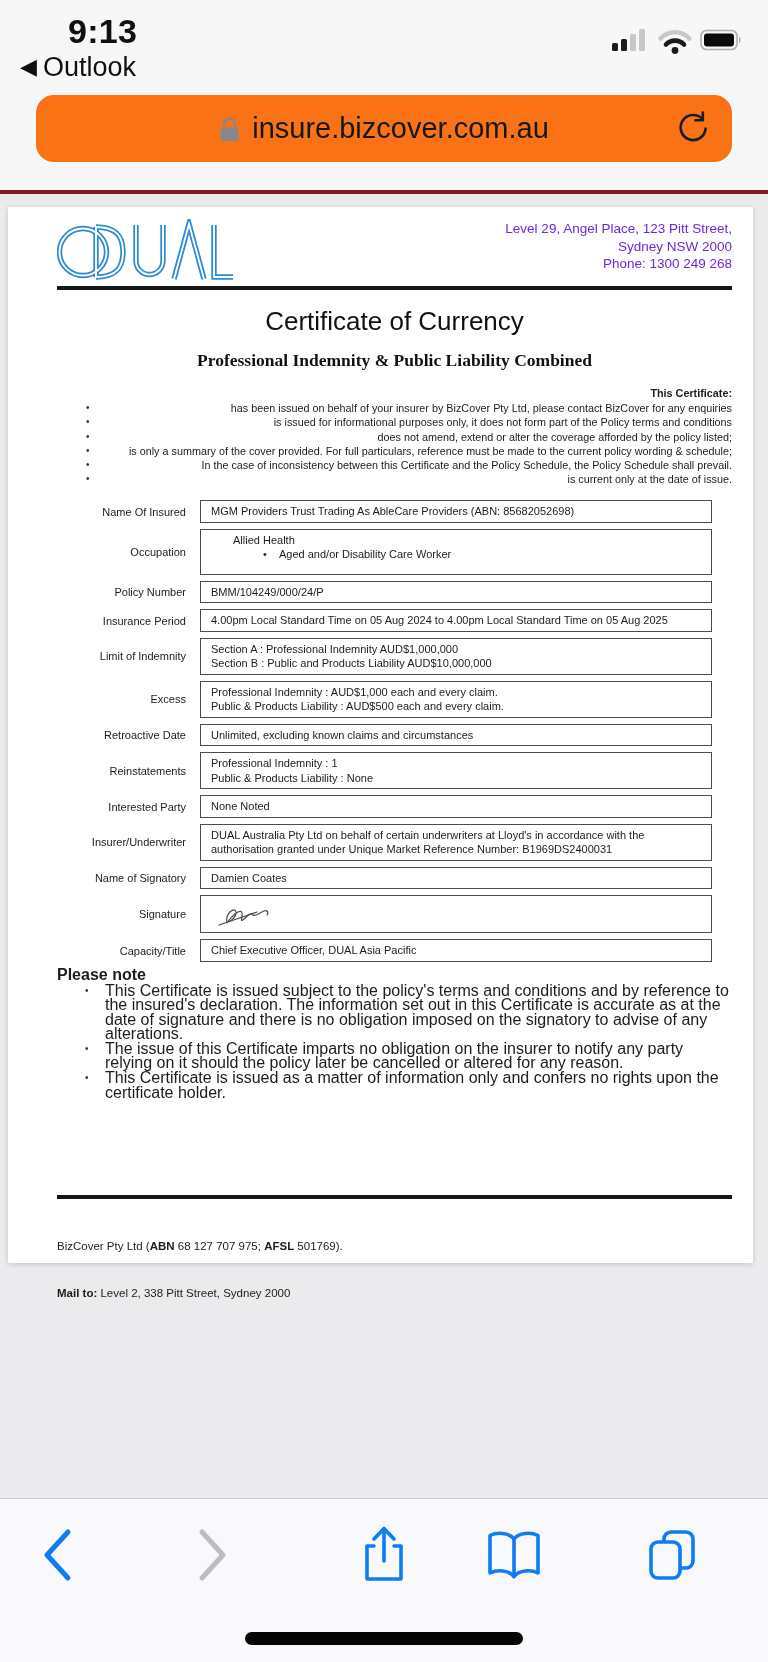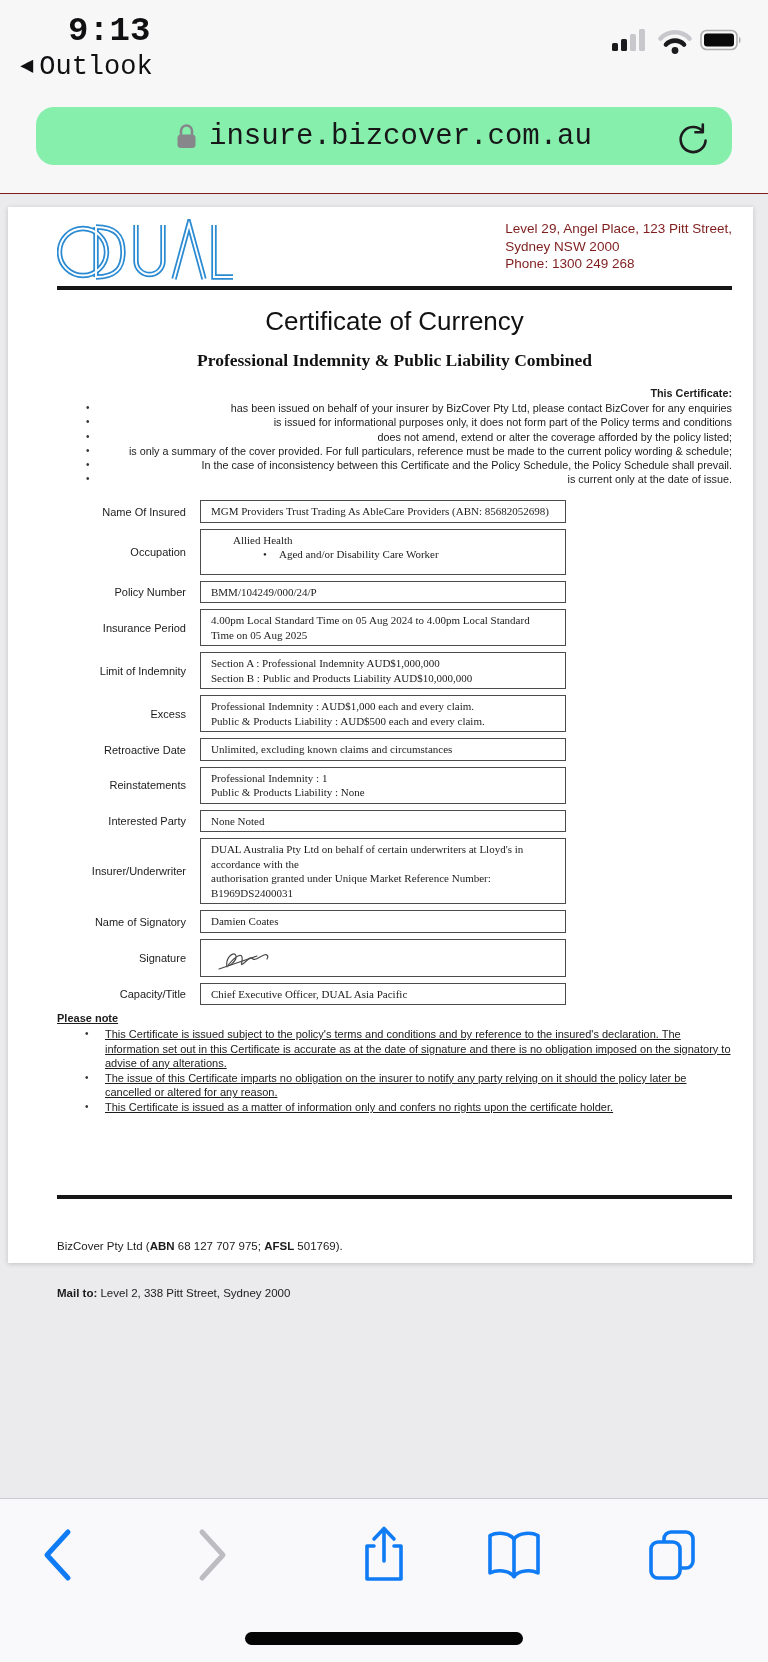--- a/index.html
+++ b/index.html
@@ -1,63 +1,63 @@
 <!DOCTYPE html>
 <html><head>
 <meta charset="utf-8">
 <style>
   html,body{margin:0;padding:0;}
   body{width:768px;height:1662px;position:relative;background:#ebebee;
        font-family:"Liberation Sans", sans-serif;overflow:hidden;}
 
   
   .chrome-top{position:absolute;top:0;left:0;width:768px;height:194px;
-              background:#f7f7f8;border-bottom:1px solid #7f1d1d;box-sizing:border-box;font-family:Liberation Mono, monospace;}
+              background:#f7f7f8;border-bottom:4px solid #7f1d1d;box-sizing:border-box;}
   .time{position:absolute;left:68px;top:12px;font-size:34px;font-weight:700;color:#101012;letter-spacing:.3px;}
   .back-app{position:absolute;left:20px;top:52px;font-size:27px;color:#101012;cursor:default;}
   .back-app .tri{font-size:22px;vertical-align:2px;margin-right:6px;}
   .status-icons{position:absolute;right:22px;top:24px;}
 
-  .url-pill{position:absolute;left:36px;top:107px;width:696px;height:58px;border-radius:18px;
-            background:#86efac;display:flex;align-items:center;justify-content:center;}
+  .url-pill{position:absolute;left:36px;top:95px;width:696px;height:67px;border-radius:18px;
+            background:#f97316;display:flex;align-items:center;justify-content:center;}
   .url-text{font-size:29px;color:#17171a;margin-left:12px;}
   .reload-btn{position:absolute;right:20px;top:15px;width:38px;height:38px;}
 
   
   .content-area{position:absolute;top:195px;left:0;width:768px;height:1303px;background:#ebebee;}
   .page{position:absolute;left:8px;top:12px;width:745px;height:1056px;background:#fff;
         box-shadow:0 1px 5px rgba(0,0,0,.18);color:#1c1c1c;}
   .page-inner{padding:10px 21px 0 49px;}
 
   .doc-header{display:flex;justify-content:space-between;align-items:flex-start;}
   .logo{margin-top:2px;}
-  .address{text-align:left;font-size:13.5px;line-height:17.5px;color:#7f1d1d;margin-top:3px;}
+  .address{text-align:right;font-size:13.5px;line-height:17.5px;color:#6d28d9;margin-top:3px;}
   .rule{height:4px;background:#161616;margin-top:3px;}
 
   .doc-title{text-align:center;font-size:26px;font-weight:400;margin-top:16px;color:#111;}
   .doc-subtitle{text-align:center;font-size:17.5px;font-weight:700;margin-top:13px;color:#111;font-family:Liberation Serif, serif;}
 
   .intro{margin-top:15px;font-size:10.8px;line-height:14.2px;text-align:right;}
   .intro-heading{font-weight:700;}
   .blist{margin:1px 0 0 0;padding:0;list-style:none;}
   .blist li{position:relative;padding-left:52px;}
   .blist li::before{content:"\2022";position:absolute;left:29px;top:0;font-size:10px;color:#333;}
 
   .form{margin-top:14px;}
   .field-row{display:flex;align-items:center;margin-bottom:6px;}
   .field-label{width:129px;text-align:right;margin-right:14px;font-size:11px;color:#1c1c1c;flex:none;}
-  .field-box{width:366px;box-sizing:border-box;border:1.5px solid #4b4b4b;padding:3px 10px;
-             font-size:11px;line-height:14.5px;min-height:22px;display:flex;flex-direction:column;justify-content:center;font-family:Liberation Serif, serif;}
+  .field-box{width:512px;box-sizing:border-box;border:1.5px solid #4b4b4b;padding:3px 10px;
+             font-size:11px;line-height:14.5px;min-height:22px;display:flex;flex-direction:column;justify-content:center;}
   .field-box.h2{min-height:34px;}
   .field-box.occ{min-height:43px;justify-content:flex-start;padding-bottom:12px;padding-left:32px;}
   .field-box.sig{min-height:37px;justify-content:center;}
   .occ-bullet{position:relative;padding-left:46px;}
   .occ-bullet::before{content:"\2022";position:absolute;left:30px;top:0;}
 
-  .please-note{margin-top:5px;font-size:11px;line-height:14.6px;text-decoration:underline;}
+  .please-note{margin-top:5px;font-size:16px;line-height:14.6px;}
   .pn-heading{font-weight:700;}
   .pn-list{margin:1px 0 0 0;padding:0;list-style:none;}
   .pn-list li{position:relative;padding-left:48px;max-width:648px;}
   .pn-list li::before{content:"\2022";position:absolute;left:28px;top:0;font-size:10px;color:#333;}
 
   .rule-bottom{position:absolute;left:49px;top:988px;width:675px;height:4px;background:#161616;}
   .doc-footer{position:absolute;left:49px;top:1000px;font-size:11.5px;line-height:15.8px;color:#1c1c1c;white-space:pre-wrap;}
   .doc-footer b{font-weight:700;}
 
   

